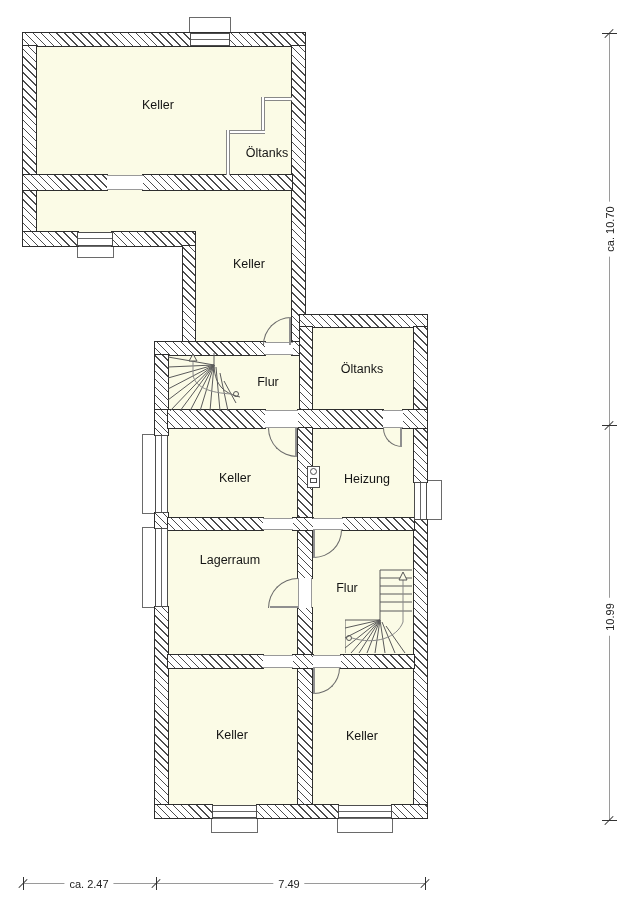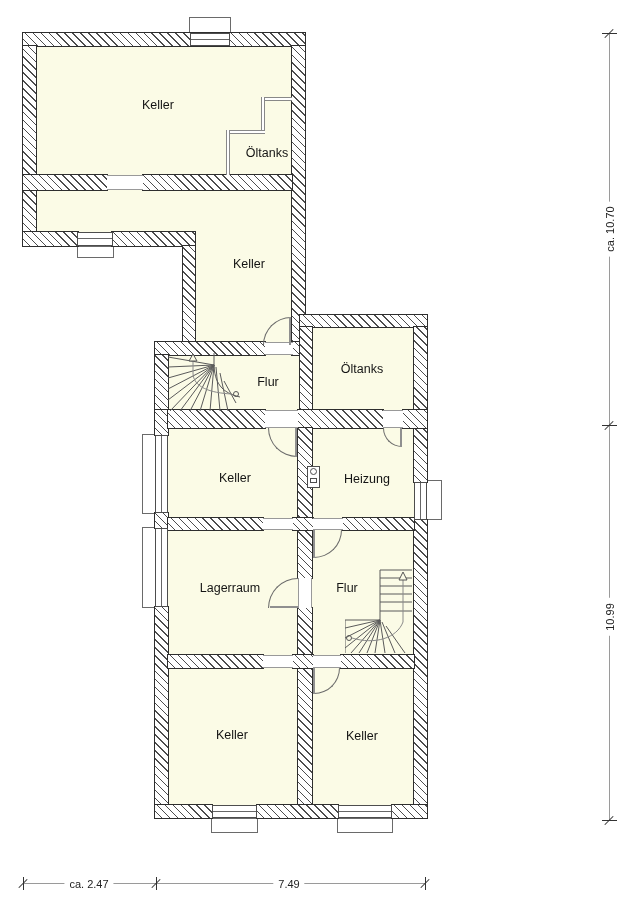--- a/index.html
+++ b/index.html
@@ -181,21 +181,21 @@
     </g>
   </svg>
 
   <div class="room-label" style="left:158px;top:105px;">Keller</div>
   <div class="room-label" style="left:267px;top:153px;">Öltanks</div>
   <div class="room-label" style="left:249px;top:264px;">Keller</div>
   <div class="room-label" style="left:268px;top:382px;">Flur</div>
   <div class="room-label" style="left:362px;top:369px;">Öltanks</div>
   <div class="room-label" style="left:235px;top:478px;">Keller</div>
   <div class="room-label" style="left:367px;top:479px;">Heizung</div>
-  <div class="room-label" style="left:230px;top:588px;text-align:center;">Lagerraum</div>
+  <div class="room-label" style="left:230px;top:560px;text-align:center;">Lagerraum</div>
   <div class="room-label" style="left:347px;top:588px;">Flur</div>
   <div class="room-label" style="left:232px;top:735px;">Keller</div>
   <div class="room-label" style="left:362px;top:736px;">Keller</div>
 
   <div class="dim-line" style="left:609px;top:33px;width:1px;height:392px;"></div>
   <div class="dim-line" style="left:609px;top:425px;width:1px;height:395px;"></div>
   <div class="tick" style="left:602px;top:33px;width:15px;height:1px;"></div>
   <div class="tick-slash" style="left:603px;top:33px;transform:rotate(-45deg);"></div>
   <div class="tick" style="left:602px;top:425px;width:15px;height:1px;"></div>
   <div class="tick-slash" style="left:603px;top:425px;transform:rotate(-45deg);"></div>

